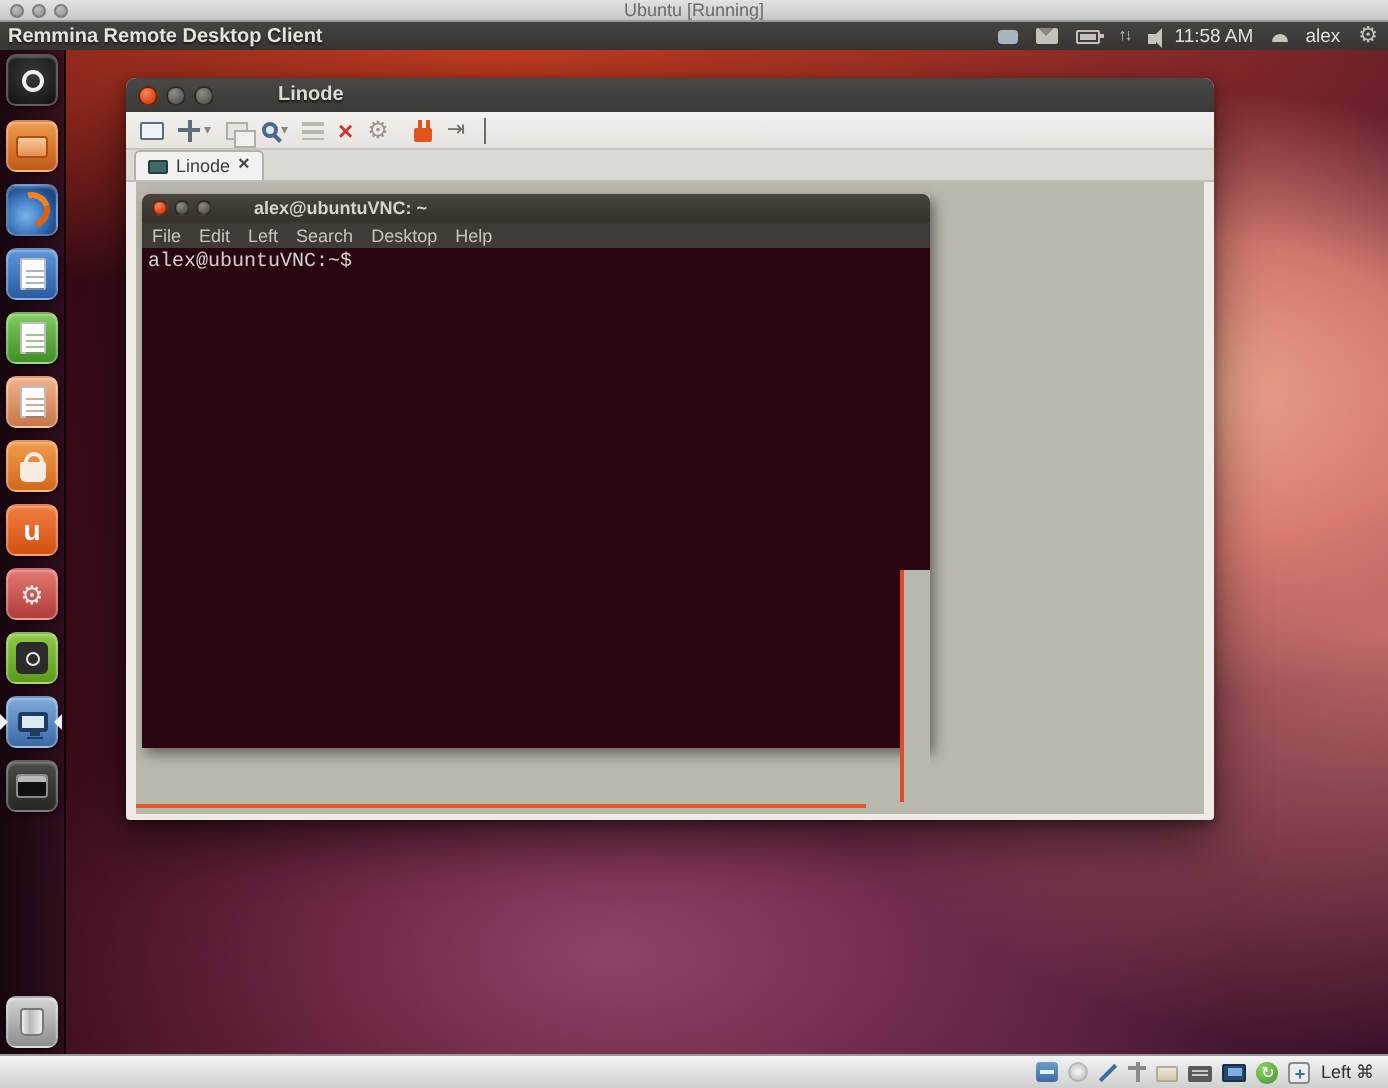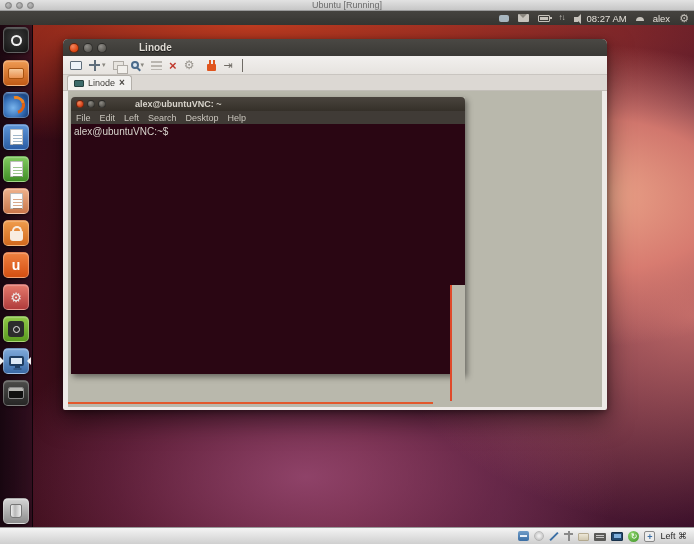--- a/index.html
+++ b/index.html
@@ -121,25 +121,25 @@
   .vp-bottom-line { position:absolute; left:-3px; top:311px; width:368px; height:2px; background:#e2572c; }
 
   
   .term { position:absolute; left:3px; top:6px; width:394px; height:277px;
     box-shadow:2px 3px 6px rgba(0,0,0,.45); }
   .term-title { height:14px; background:linear-gradient(#4a443e,#353029); border-radius:4px 4px 0 0;
     display:flex; align-items:center; padding-left:5px; }
   .twb { width:8px; height:8px; border-radius:50%; margin-right:3px; border:1px solid rgba(0,0,0,.5); }
   .twb-close { background:radial-gradient(circle at 35% 30%, #f08a5e, #d8431a 65%); }
   .twb-gray { background:radial-gradient(circle at 35% 30%, #8d8b85, #57554f 70%); }
-  .term-title-text { font-size:9px; font-weight:bold; color:#d8d4cc; margin-left:26px; }
+  .term-title-text { font-size:9px; font-weight:bold; color:#d8d4cc; margin-left:18px; }
   .term-menu { height:13px; background:#403b36; display:flex; align-items:center; gap:9px; padding-left:5px; }
   .term-menu span { font-size:9px; color:#c9c5bd; }
   .term-body { position:relative; height:250px; background:#2a0613; }
-  .prompt { font-family:Liberation Sans, sans-serif; font-size:10px; color:#d6d3cb; padding:2px 0 0 3px; white-space:pre; }
+  .prompt { font-family:Liberation Mono, monospace; font-size:10px; color:#d6d3cb; padding:2px 0 0 3px; white-space:pre; }
   .art-gray { position:absolute; left:381px; top:161px; width:13px; height:116px; background:#b9b8ac; }
   .art-red { position:absolute; left:379px; top:161px; width:2px; height:116px; background:#e0492a; }
 
   
   .statusbar { position:absolute; left:0; top:527px; width:694px; height:17px;
     background:linear-gradient(#f4f4f4,#cfcfcf); border-top:1px solid #9a9a9a;
     display:flex; align-items:center; justify-content:flex-end; gap:5px; padding-right:7px; }
   .si { position:relative; display:inline-block; }
   .si-hdd { width:11px; height:10px; background:linear-gradient(#6f9cc8,#3a6ea5); border-radius:2px; }
   .si-hdd::after { content:""; position:absolute; left:2px; top:4px; width:7px; height:2px; background:#e8f0f8; }
@@ -168,27 +168,28 @@
   <div class="mac-bar">
     <div class="traffic">
       <span class="tl"></span>
       <span class="tl"></span>
       <span class="tl"></span>
     </div>
     <div class="mac-title">Ubuntu [Running]</div>
   </div>
 
   <div class="panel">
+    <span class="panel-title">Remmina Remote Desktop Client</span>
     <div class="panel-right">
       <span class="pi pi-chat"></span>
       <span class="pi pi-mail"></span>
       <span class="pi pi-batt"></span>
       <span class="pi pi-net">↑↓</span>
       <span class="pi pi-vol"></span>
-      <span class="clock">08:27 AM</span>
+      <span class="clock">11:58 AM</span>
       <span class="pi"><span class="pi-user-head"></span><span class="pi-user-body" style="display:block;"></span></span>
       <span class="uname">alex</span>
       <span class="pi pi-gear">⚙</span>
     </div>
   </div>
 
   <div class="desktop">
 
     <div class="launcher">
       <div class="li li-dash" style="top:2px;">

